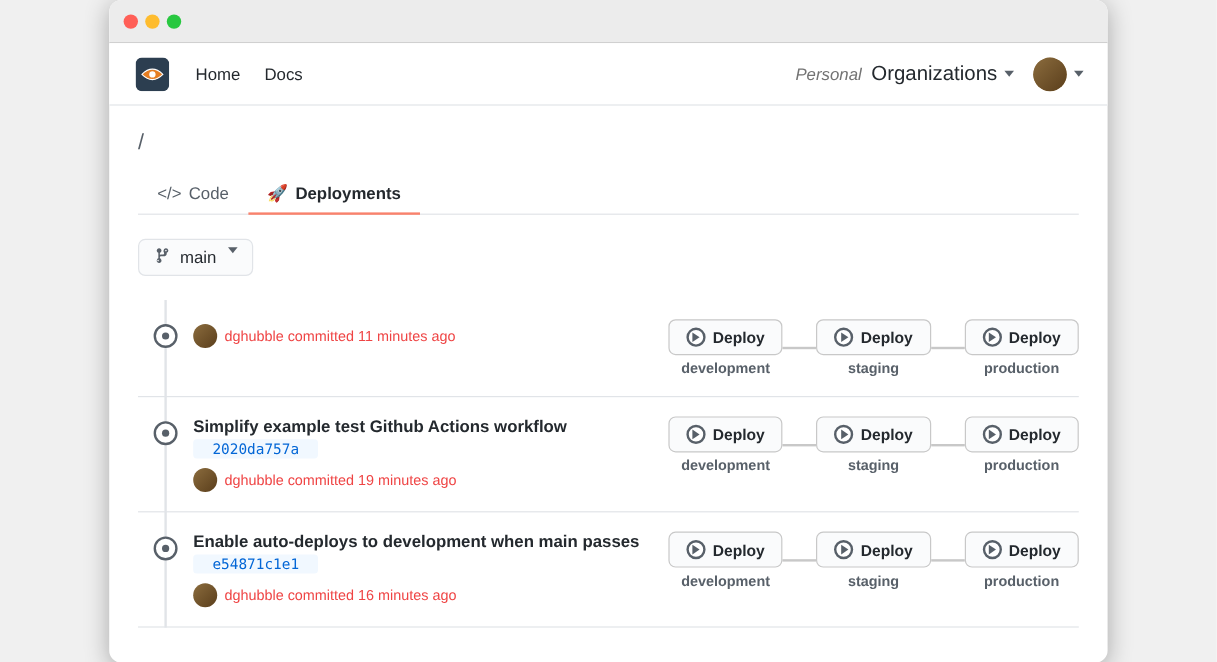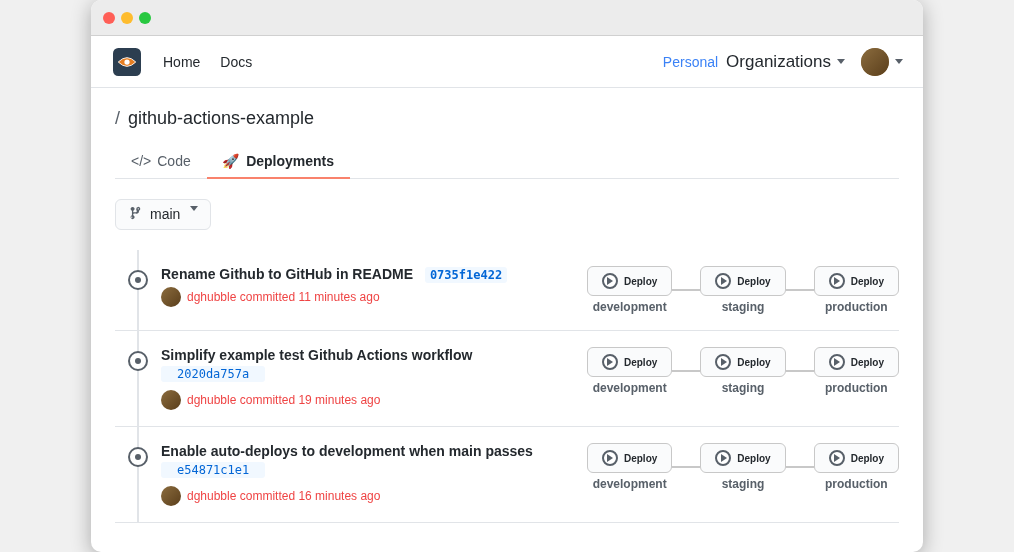--- a/index.html
+++ b/index.html
@@ -79,21 +79,22 @@
       text-decoration: none;
     }
     .navbar-right {
       margin-left: auto;
       display: flex;
       align-items: center;
       gap: 8px;
     }
     .navbar-personal {
       font-size: 14px;
-      color: #3b82f6;
+      color: #737373;
+      font-style: italic;
     }
     .navbar-orgs {
       display: flex;
       align-items: center;
       gap: 4px;
       font-size: 17px;
       color: #24292e;
       font-weight: 500;
       cursor: pointer;
     }
@@ -317,21 +318,21 @@
     }
     .deploy-btn {
       display: flex;
       align-items: center;
       gap: 6px;
       border: 1.5px solid #c8c8c8;
       border-radius: 6px;
       padding: 6px 14px;
       background: #fafbfc;
       cursor: pointer;
-      font-size: 10px;
+      font-size: 13px;
       font-weight: 600;
       color: #24292e;
       white-space: nowrap;
     }
     .play-circle {
       width: 16px;
       height: 16px;
       border-radius: 50%;
       border: 2px solid #586069;
       display: flex;
@@ -391,21 +392,20 @@
         </div>
         <span class="chevron-down"></span>
       </div>
     </div>
   </div>
 
   <div class="content">
     
     <div class="breadcrumb">
       <span class="breadcrumb-sep">/</span>
-      <span class="breadcrumb-current">github-actions-example</span>
     </div>
 
     
     <div class="tabs">
       <div class="tab">
         <span class="tab-icon">&lt;/&gt;</span>
         <span>Code</span>
       </div>
       <div class="tab active">
         <span class="tab-icon">🚀</span>
@@ -428,24 +428,20 @@
     <div class="commits-container">
       <div class="commits-line"></div>
 
       <div class="commit-row">
         <div class="commit-dot-wrapper">
           <div class="commit-dot">
             <div class="commit-dot-inner"></div>
           </div>
         </div>
         <div class="commit-info">
-          <div class="commit-title">
-            Rename Github to GitHub in README
-            <span class="commit-hash">0735f1e422</span>
-          </div>
           <div class="commit-meta">
             <div class="commit-avatar"></div>
             <span class="commit-author">dghubble committed 11 minutes ago</span>
           </div>
         </div>
         <div class="deploy-buttons">
           <div class="deploy-btn-group">
             <button class="deploy-btn">
               <div class="play-circle">
                 <div class="play-triangle"></div>

